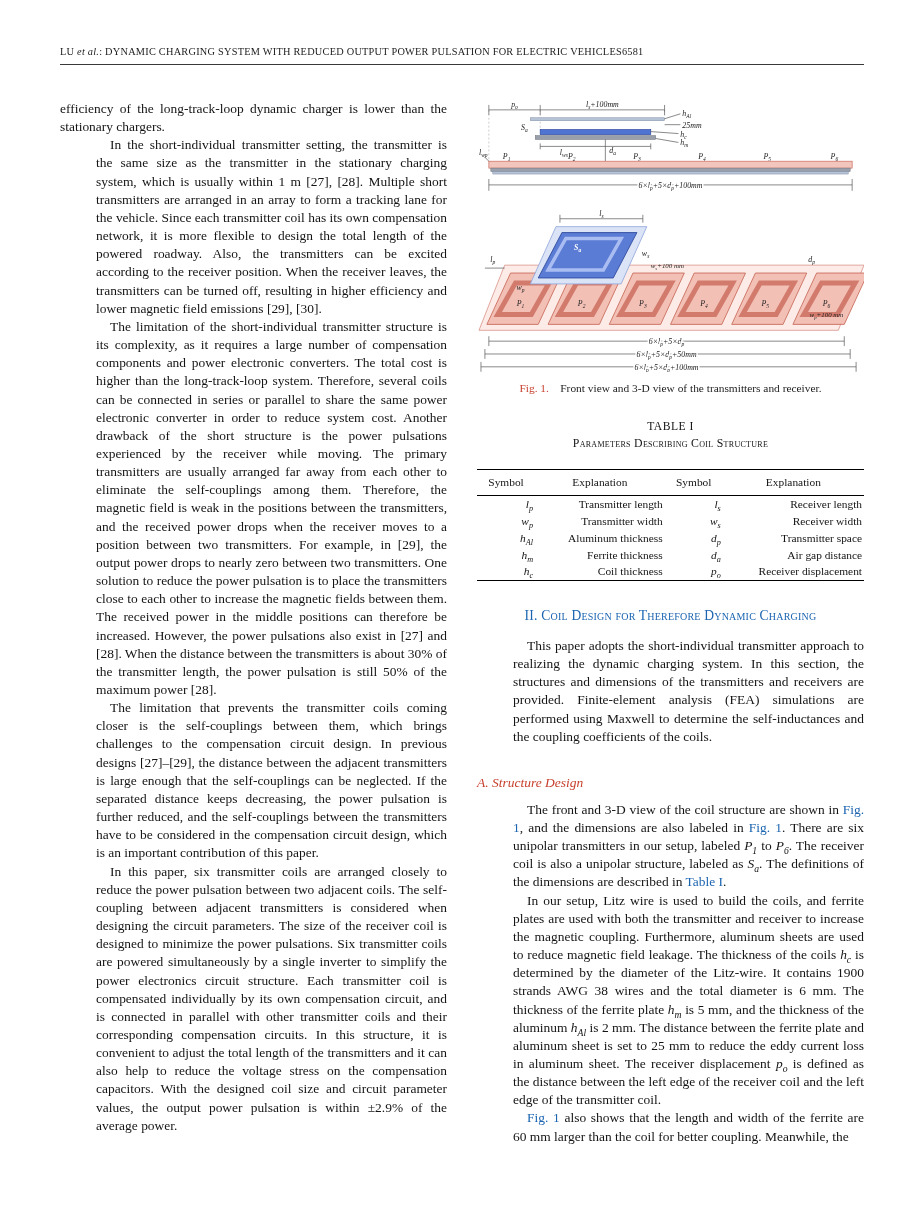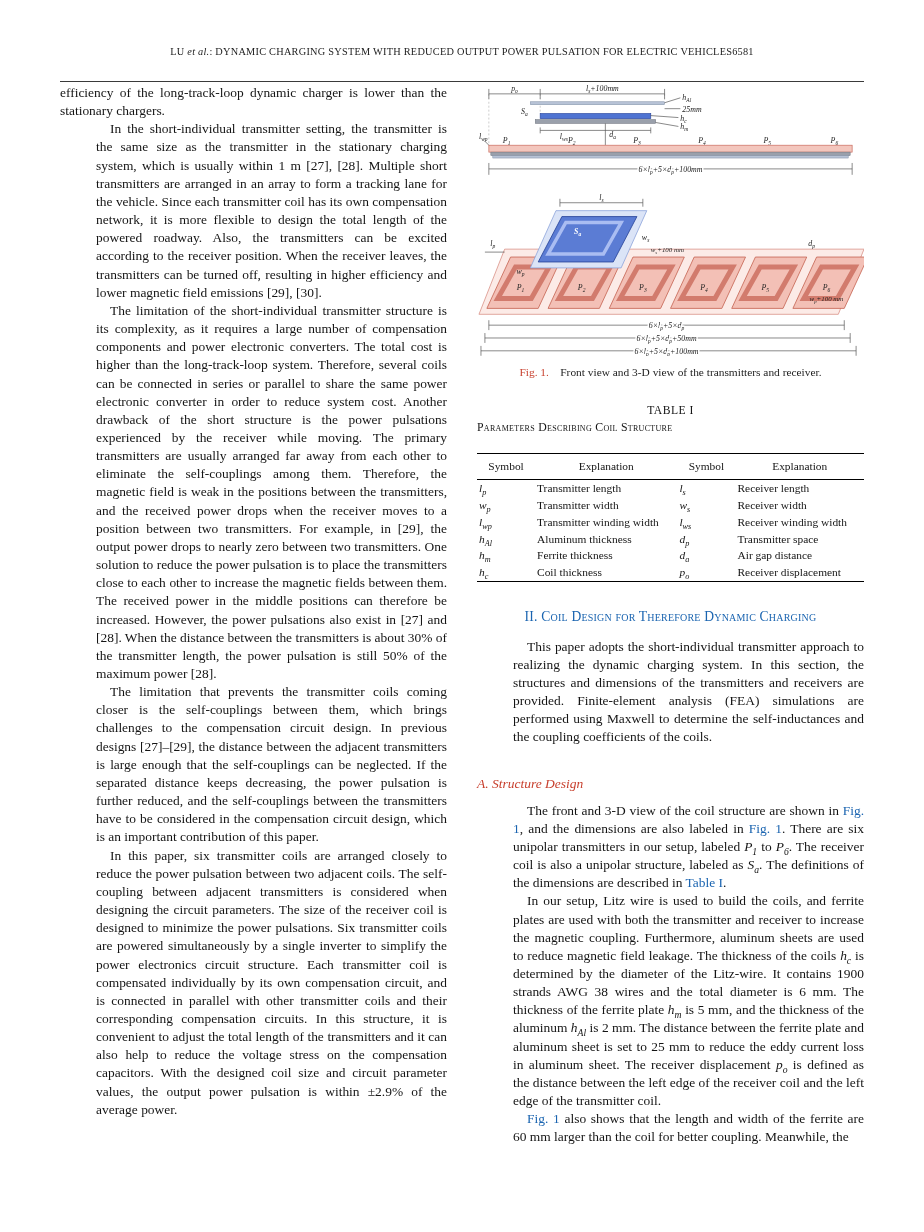--- a/index.html
+++ b/index.html
@@ -11,28 +11,28 @@
   html,body{margin:0;padding:0;}
   body{
     width:924px;height:1232px;background:#ffffff;color:var(--ink);
     font-family:"Liberation Serif","DejaVu Serif",serif;
   }
   .page{position:relative;width:924px;height:1232px;background:#fff;overflow:hidden;}
 
   
   .header{
     position:absolute;top:46px;left:60px;right:60px;
-    display:flex;justify-content:center;align-items:flex-end;
-    border-bottom:1px solid #3a3a3a;padding-bottom:24px;
+    display:flex;justify-content:flex-start;align-items:flex-end;
+    border-bottom:1px solid #3a3a3a;padding-bottom:7px;
     font-size:10.3px;letter-spacing:.25px;color:#1c1c1c;
   }
   .header .s-i{font-style:italic;}
 
   
-  .cols{position:absolute;top:84px;left:60px;width:804px;display:flex;gap:30px;}
+  .cols{position:absolute;top:100px;left:60px;width:804px;display:flex;gap:30px;}
   .col{width:387px;}
   .body-text{font-size:13.45px;line-height:18.15px;text-align:justify;hyphens:auto;}
   p.par{margin:0;}
   p.par.ind{text-indent:14px;margin-left:36px;}
   .s-b{color:var(--blue);}
   .s-r{color:var(--red);}
   .s-m{font-style:italic;}
   sub{font-size:72%;line-height:0;}
 
   
@@ -52,25 +52,25 @@
   .pad{fill:#f3c0b6;stroke:#c4604f;stroke-width:.8;}
   .pad-ring{fill:none;stroke:#cb6f60;stroke-width:5;opacity:.85;}
   .rferr{fill:#dbe4f7;stroke:#8ca3da;stroke-width:.8;}
   .rcoil{fill:#4c70cf;fill-opacity:.9;stroke:#243f95;stroke-width:.8;}
   .rring{fill:none;stroke:#aabdf2;stroke-width:3.5;}
   .sa-white{fill:#ffffff;font-weight:bold;}
   .caption{font-size:11.4px;line-height:14.5px;margin-top:9px;text-align:center;color:#1c1c1c;}
 
   
   .tbl-title{text-align:center;font-size:11.6px;margin-top:24px;letter-spacing:.5px;}
-  .tbl-subtitle{font-variant:small-caps;font-size:11.8px;margin:3px 0 18px;letter-spacing:.3px;}
+  .tbl-subtitle{text-align:center;font-variant:small-caps;font-size:11.8px;margin:3px 0 18px;letter-spacing:.3px;}
   table.tbl{width:100%;border-collapse:collapse;font-size:11.4px;border-top:1.2px solid #000;border-bottom:1.2px solid #000;}
   table.tbl th{font-weight:normal;font-size:11.4px;padding:6px 2px 7px;border-bottom:.8px solid #000;text-align:center;}
   table.tbl th:nth-child(1),table.tbl th:nth-child(3){width:15%;}
-  table.tbl td{padding:2.4px 2px;text-align:left;}
+  table.tbl td{padding:2.4px 2px;text-align:right;}
   table.tbl td.sym{font-style:italic;}
 
   
   h2.sec-head{
     color:var(--blue);text-align:center;font-variant:small-caps;font-weight:normal;
     font-size:13.6px;letter-spacing:.2px;margin:27px 0 13px;
   }
   h3.sub-head{
     color:var(--red);font-style:italic;font-weight:normal;
     font-size:13.5px;margin:29px 0 10px;text-align:left;
@@ -238,26 +238,20 @@
                 <td class="sym">l<sub>s</sub></td>
                 <td class="expl">Receiver length</td>
               </tr>
               <tr>
                 <td class="sym">w<sub>p</sub></td>
                 <td class="expl">Transmitter width</td>
                 <td class="sym">w<sub>s</sub></td>
                 <td class="expl">Receiver width</td>
               </tr>
               <tr>
-                <td class="sym">l<sub>wp</sub></td>
-                <td class="expl">Transmitter winding width</td>
-                <td class="sym">l<sub>ws</sub></td>
-                <td class="expl">Receiver winding width</td>
-              </tr>
-              <tr>
                 <td class="sym">h<sub>Al</sub></td>
                 <td class="expl">Aluminum thickness</td>
                 <td class="sym">d<sub>p</sub></td>
                 <td class="expl">Transmitter space</td>
               </tr>
               <tr>
                 <td class="sym">h<sub>m</sub></td>
                 <td class="expl">Ferrite thickness</td>
                 <td class="sym">d<sub>a</sub></td>
                 <td class="expl">Air gap distance</td>

